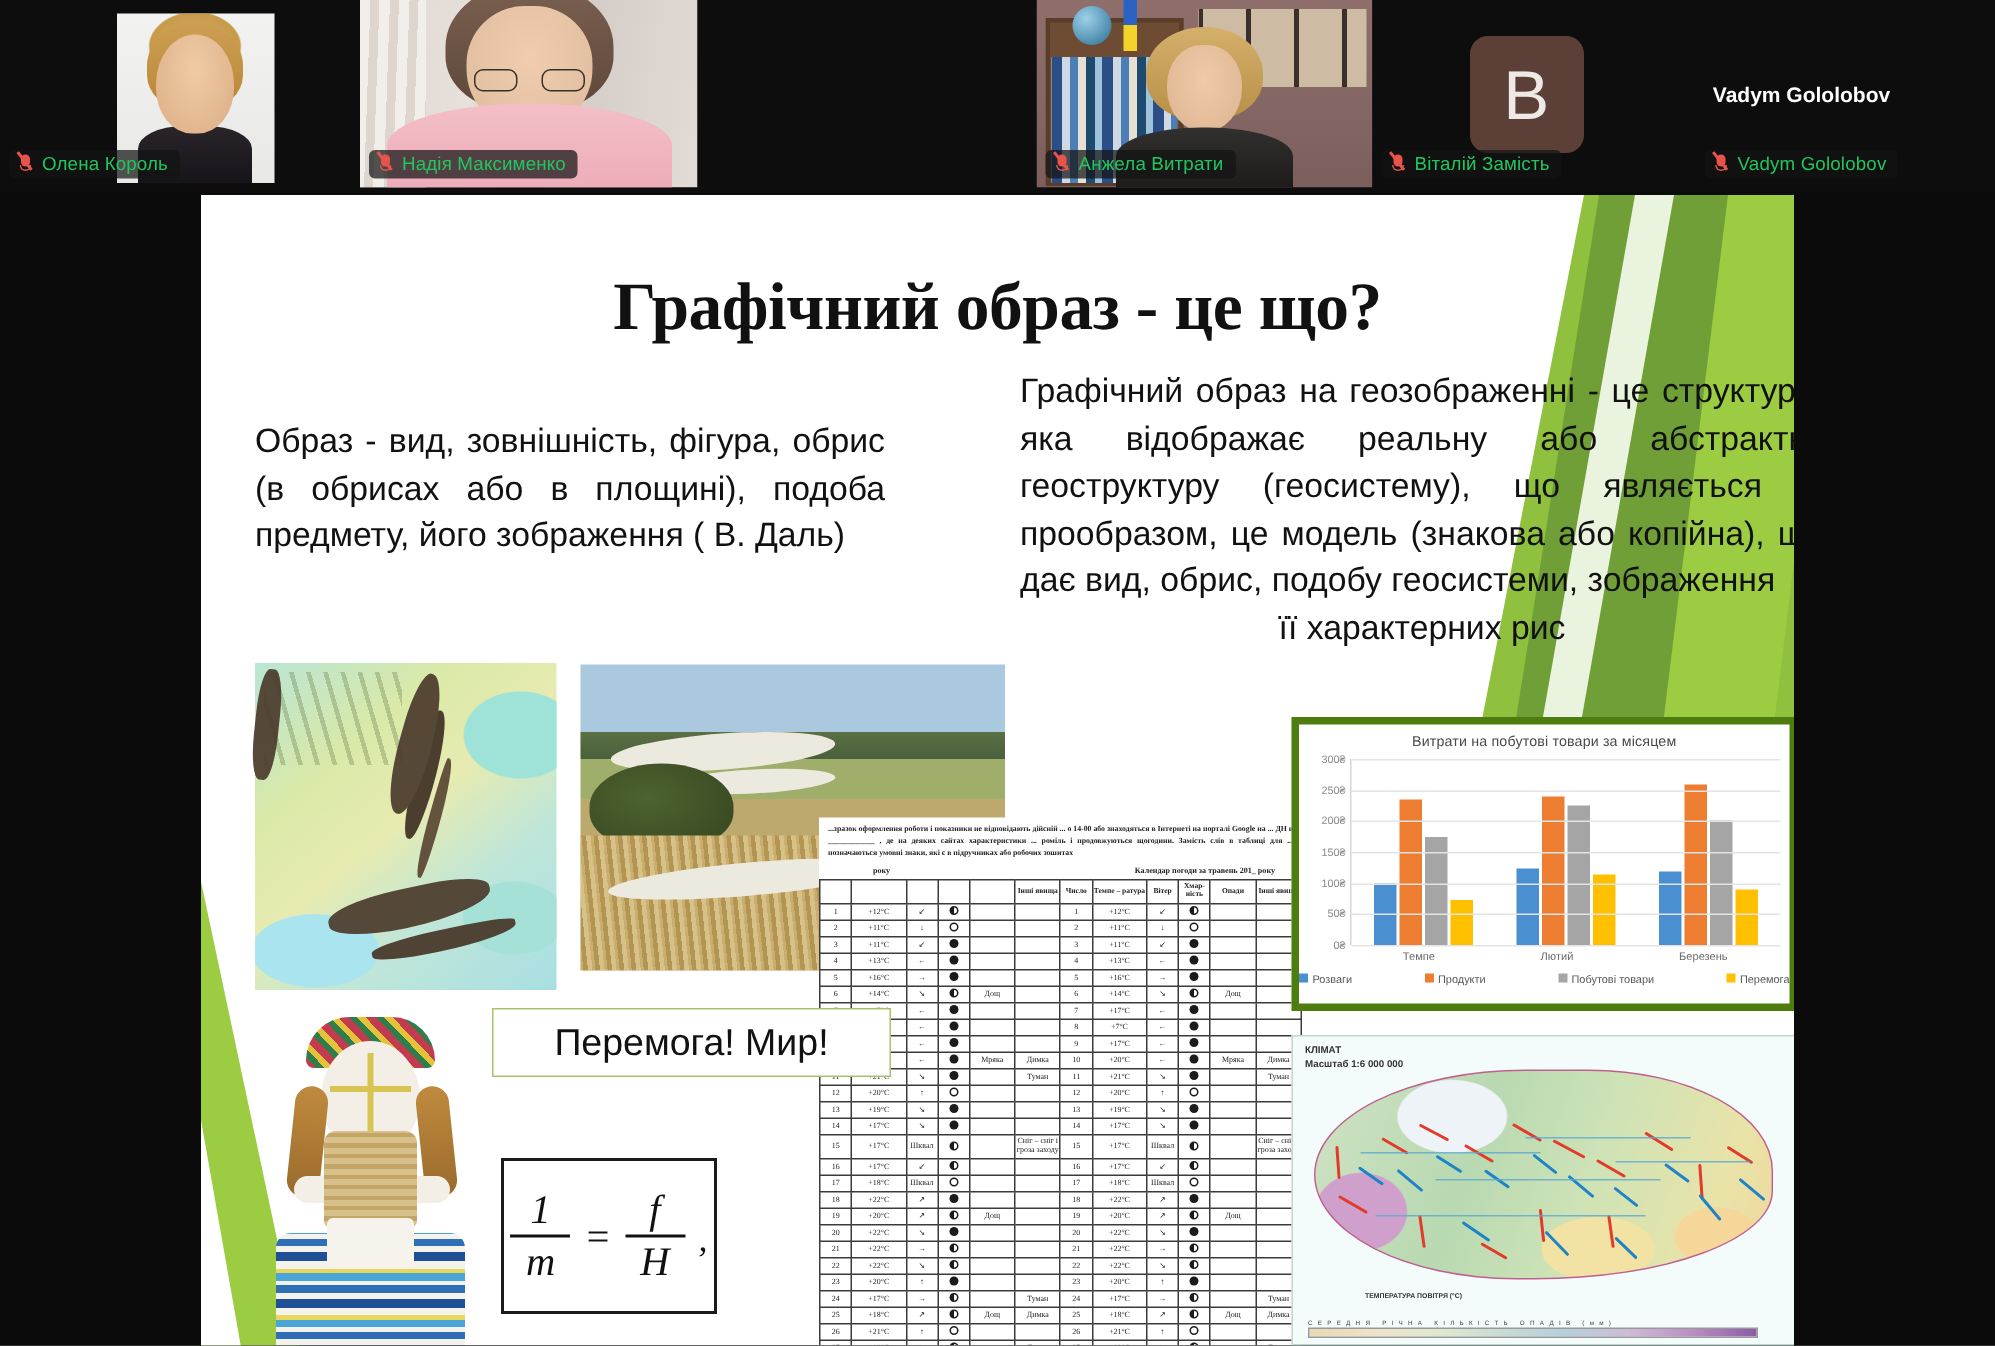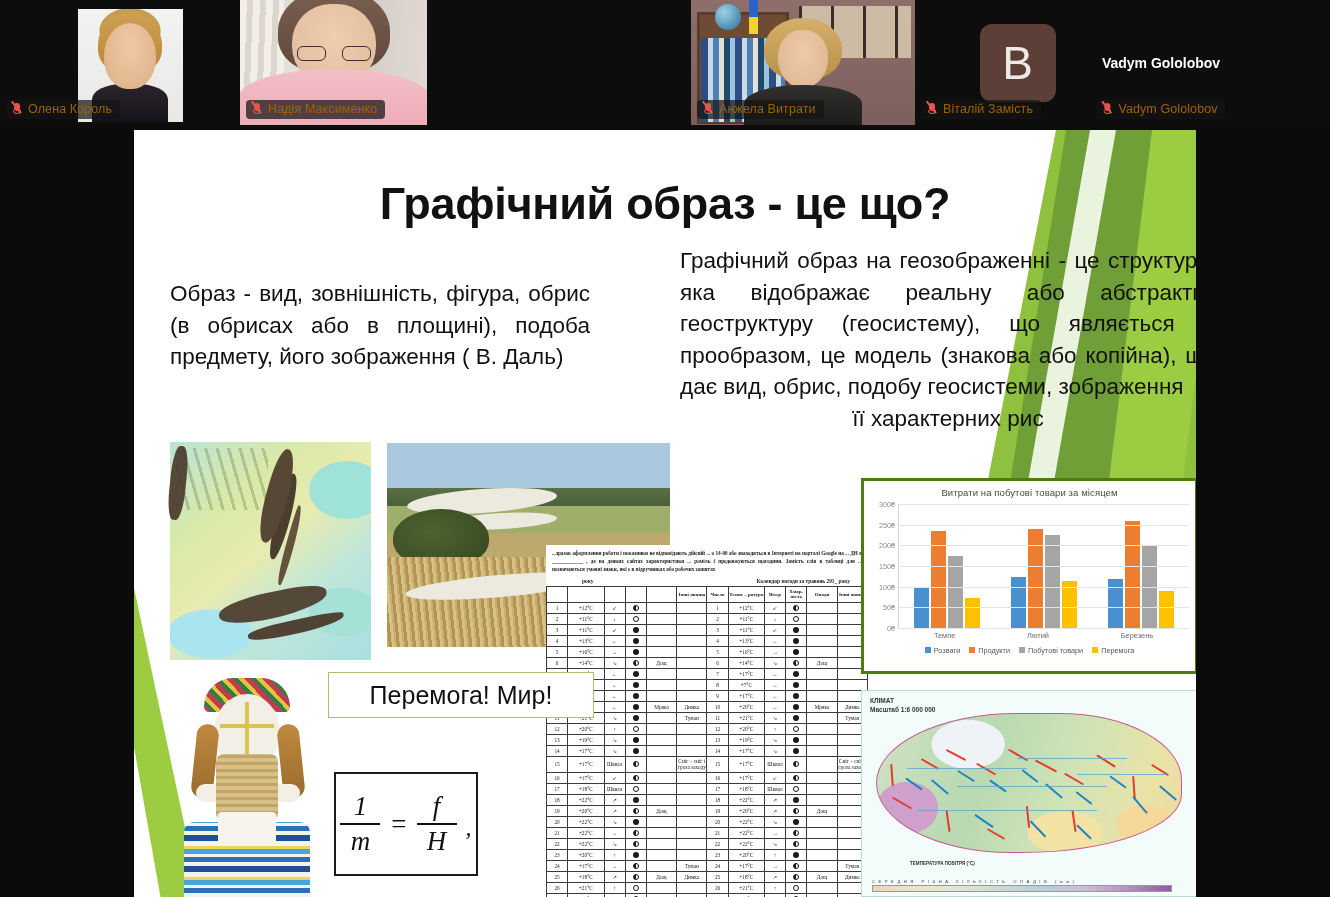--- a/index.html
+++ b/index.html
@@ -11,34 +11,34 @@
   }
   .app { position: relative; width: 1330px; height: 897px; background: #0b0b0b; }
 
   
   .filmstrip {
     position: absolute; left: 0; top: 0; width: 1330px; height: 128px;
     background: #0d0d0d;
   }
   .tile { position: absolute; top: 0; height: 125px; overflow: hidden; }
   .tile.t0 { left: 0;    width: 240px; background:#0d0d0d; }
-  .tile.t1 { left: 240px; width: 187px; }
+  .tile.t1 { left: 240px; width: 225px; }
   .tile.t2 { left: 465px; width: 226px; }
   .tile.t3 { left: 691px; width: 224px; }
   .tile.t4 { left: 915px; width: 205px; background:#0d0d0d; }
-  .tile.t5 { left: 1056px; width: 210px; background:#0d0d0d;text-align:center; }
+  .tile.t5 { left: 1096px; width: 210px; background:#0d0d0d;text-align:center; }
   .tile.active { outline: 3px solid #37e07e; outline-offset: -3px; }
 
   .vidbg { position: absolute; inset: 0; }
   .namechip {
     position: absolute; left: 6px; bottom: 6px;
     display: flex; align-items: center; gap: 5px;
     background: rgba(20,20,20,.72); border-radius: 4px;
     padding: 2px 8px 3px 6px;
-    color: #a16207; font-size: 12.5px; letter-spacing: .1px;
+    color: #22c55e; font-size: 12.5px; letter-spacing: .1px;
     white-space: nowrap; max-width: 96%;
   }
   .micoff { position: relative; width: 11px; height: 13px; flex: 0 0 11px; }
   .micoff .body {
     position: absolute; left: 2px; top: 0; width: 6px; height: 8px;
     border-radius: 3px; background: #e8544c;
   }
   .micoff .stand {
     position: absolute; left: 1px; top: 7.5px; width: 8px; height: 4px;
     border: 1.4px solid #e8544c; border-top: none;
@@ -141,21 +141,21 @@
     background: #9ccc42; transform: skewX(12deg); transform-origin: bottom left; }
   .deco.bl2 { left: -40px; bottom: -20px; width: 70px; height: 330px;
     background: #fff; transform: skewX(10deg); transform-origin: bottom left; }
 
   .slide-inner { position: relative; width: 100%; height: 100%; }
 
   .slide-title {
     position: absolute; left: 0; right: 0; top: 48px;
     text-align: center; font-size: 45px; font-weight: bold;
     color: #111; letter-spacing: -.3px;
-    font-family: Liberation Sans, sans-serif;
+    font-family: Liberation Serif, serif;
   }
   .col-left {
     position: absolute; left: 36px; top: 148px; width: 420px;
     font-size: 22.5px; line-height: 1.40; color: #111;
     text-align: justify; text-justify: inter-word;
   }
   .col-right {
     position: absolute; left: 546px; top: 115px; width: 536px;
     font-size: 22.5px; line-height: 1.40; color: #111;
     text-align: justify; text-justify: inter-word;
@@ -232,36 +232,36 @@
   table.wx .wnd { width: 7%; } table.wx .cld { width: 7%; }
   table.wx .os { width: 10%; } table.wx .iy { width: 10%; }
   .moon { display:inline-block; width:6px; height:6px; border-radius:50%;
     background:#1b1b1b; vertical-align:-1px; }
   .moon.h { background: linear-gradient(90deg,#1b1b1b 50%, #fff 50%); border:.6px solid #1b1b1b;}
   .moon.o { background:#fff; border:.7px solid #1b1b1b; }
 
   
   .chartbox {
     position: absolute; left: 727px; top: 348px; width: 337px; height: 196px;
-    background: #fff; border: 3px solid #4d7c0f;
+    background: #fff; border: 5px solid #4d7c0f;
   }
   .chart-title { text-align: center; font-size: 9.5px; color: #4a4a4a;
     padding-top: 6px; letter-spacing: .1px; }
   .plot { position: relative; margin: 6px 6px 0 34px; height: 124px;
     border-left: 1px solid #d6d6d6; }
   .gridline { position: absolute; left: 0; right: 0; height: 1px; background: #e4e4e4; }
   .ytick { position: absolute; right: calc(100% + 4px); transform: translateY(-50%);
     font-size: 7.2px; color: #8a8a8a; white-space: nowrap; }
   .groups { position: absolute; left: 0; right: 0; bottom: 0; top: 0;
     display: flex; justify-content: space-around; align-items: flex-end; }
   .grp { display: flex; align-items: flex-end; gap: 2px; height: 100%; }
   .bar { width: 15px; }
   .xlabels { display: flex; justify-content: space-around; margin: 3px 6px 0 34px;
     font-size: 7.4px; color: #6a6a6a; }
-  .legend { display: flex; justify-content: center; gap: 9px; margin-top: 6px;
+  .legend { display: flex; justify-content: space-between; gap: 9px; margin-top: 6px;
     font-size: 7.3px; color: #585858; }
   .legend span.sw { display: inline-block; width: 6px; height: 6px; margin-right: 3px;
     vertical-align: 0px; }
 
   
   .mapbox {
     position: absolute; left: 727px; top: 560px; width: 337px; height: 207px;
     background: #f3fbfb; border: 1px solid #bcd9d2; overflow: hidden;
   }
   .mapbox .mtitle { position: absolute; left: 8px; top: 6px; font-size: 6.5px;

